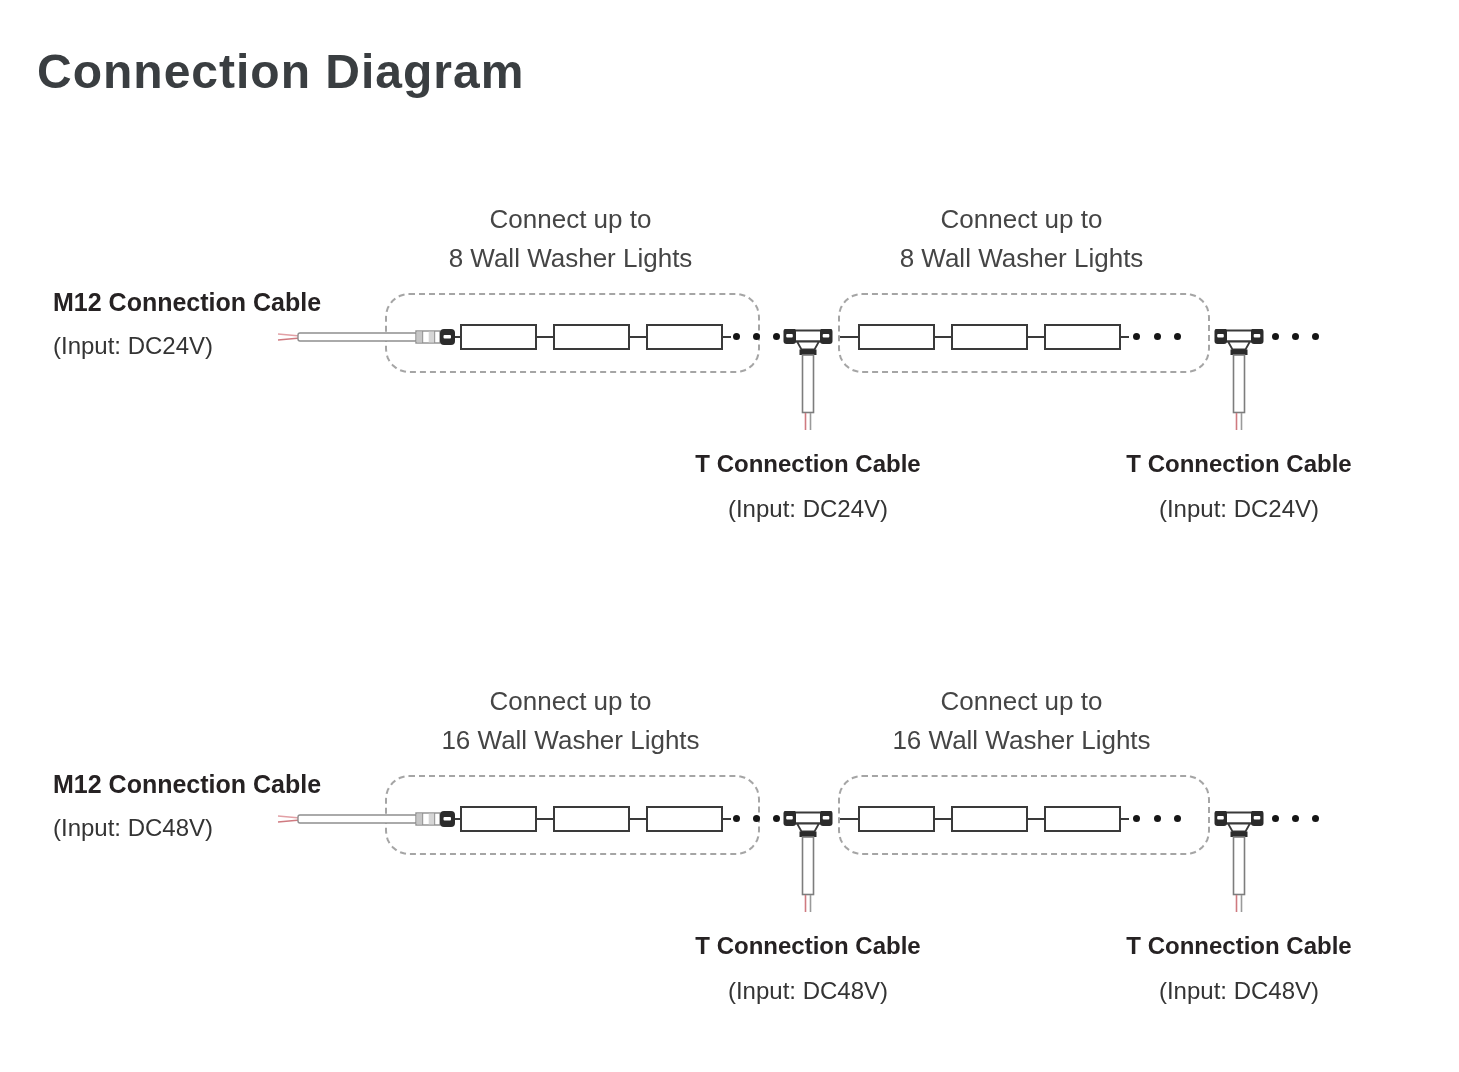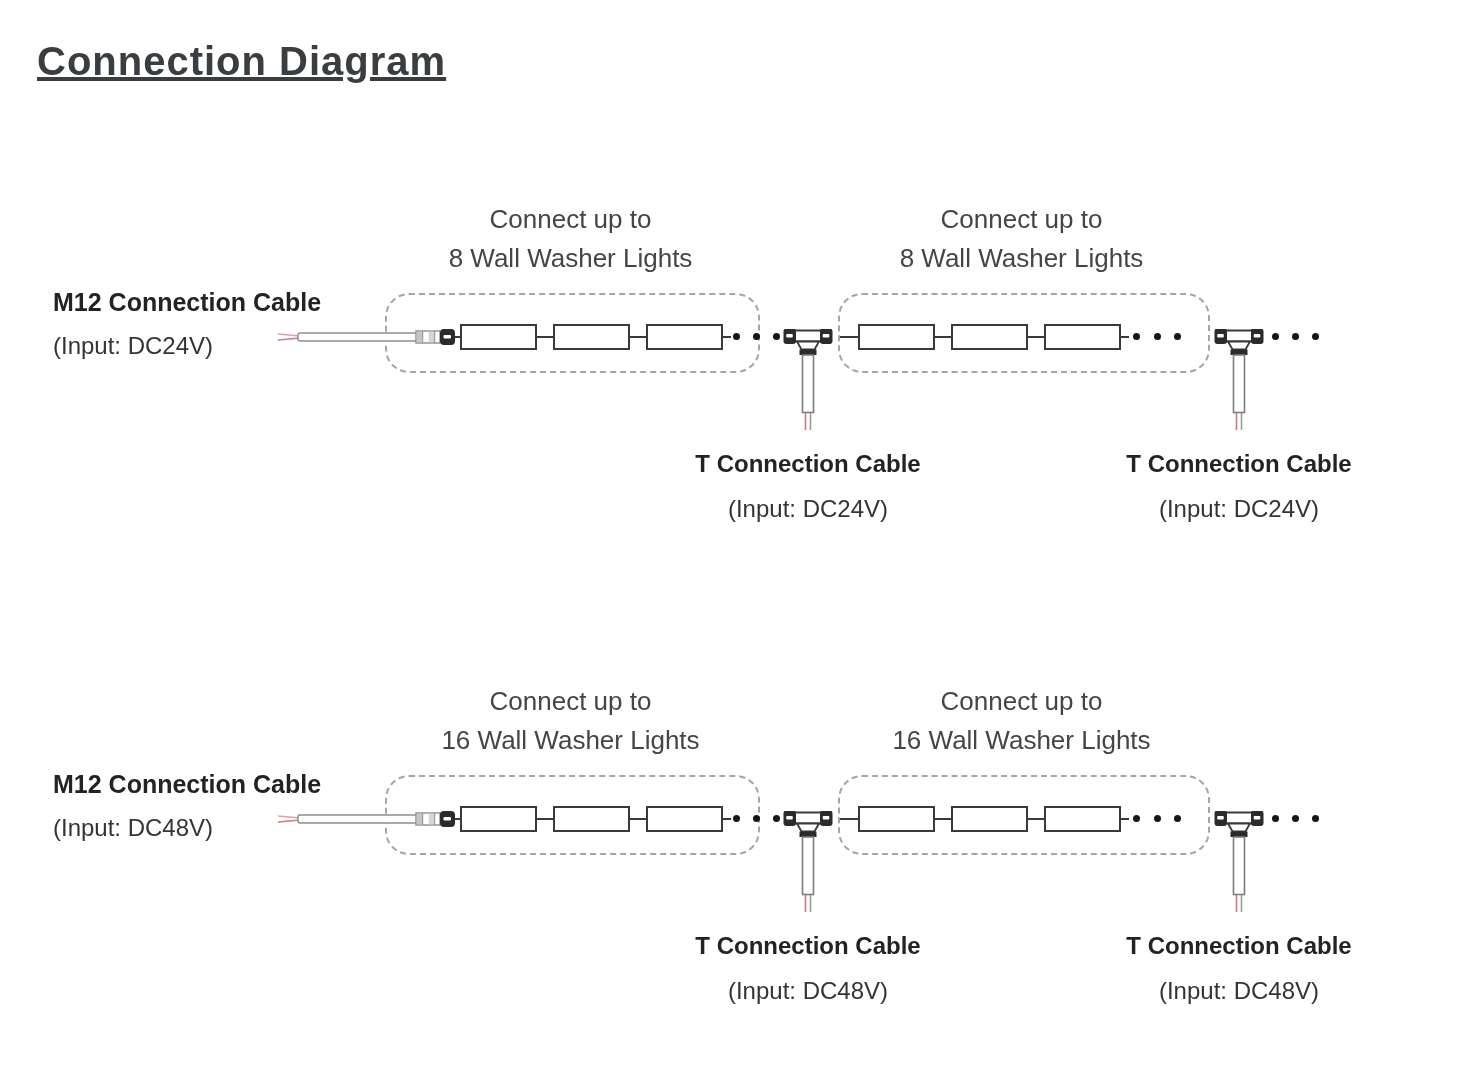--- a/index.html
+++ b/index.html
@@ -13,21 +13,21 @@
     --wire-pink:#e2a0a5;
     --wire-red:#cf7a80;
   }
   html,body{margin:0;padding:0;background:#ffffff;}
   .page{
     position:relative;width:1459px;height:1072px;background:#ffffff;
     font-family:"Liberation Sans", sans-serif;overflow:hidden;
   }
   .page-title{
     position:absolute;left:37px;top:12px;
-    font-size:40px;font-weight:800;letter-spacing:1px;color:var(--title);text-decoration:underline;
+    font-size:48px;font-weight:800;letter-spacing:1px;color:var(--title);
   }
   .row{position:absolute;left:0;width:1459px;height:350px;}
   .row1{top:190px;}
   .row2{top:672px;}
 
   .caption{
     position:absolute;top:10px;width:371px;text-align:center;
     font-size:26px;line-height:39px;color:var(--text-mid);
   }
   .cap1{left:385px;}

